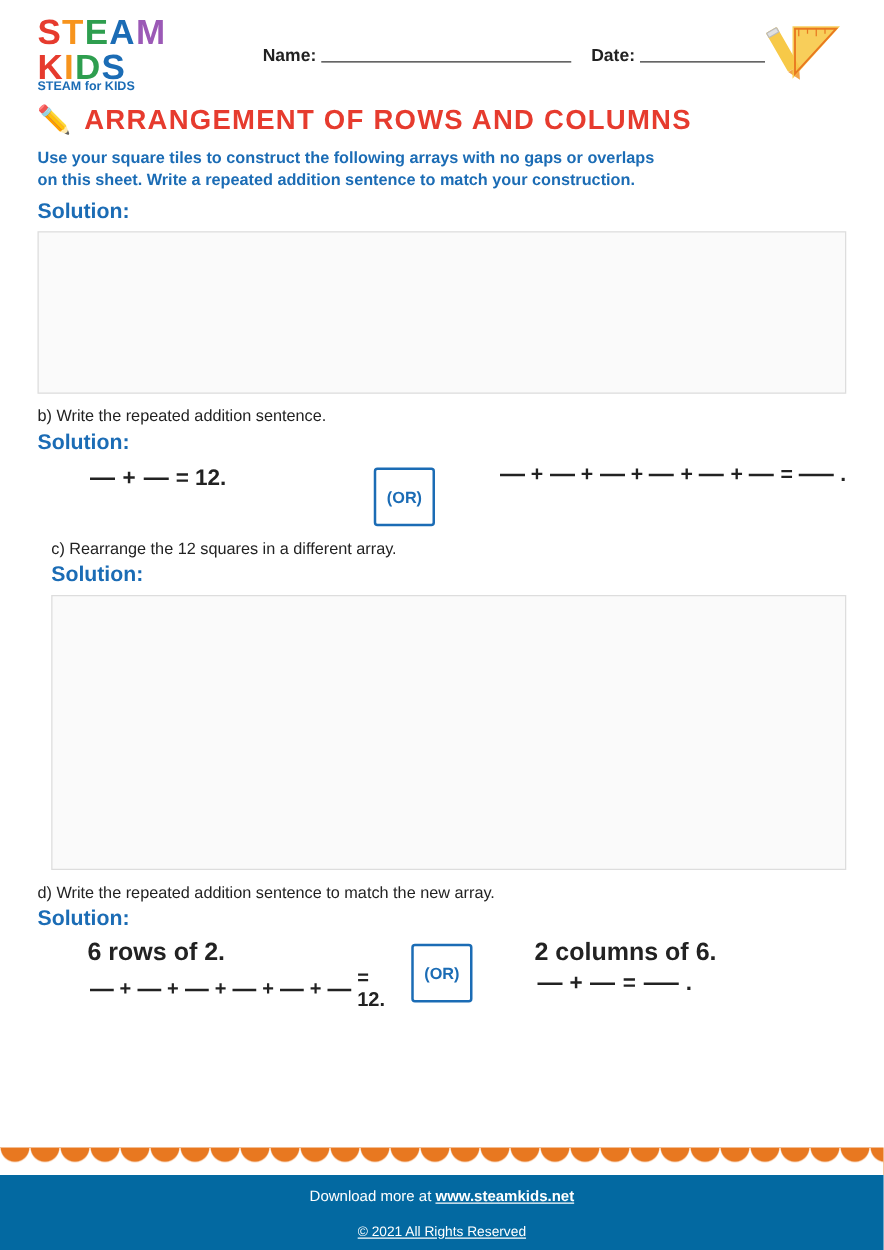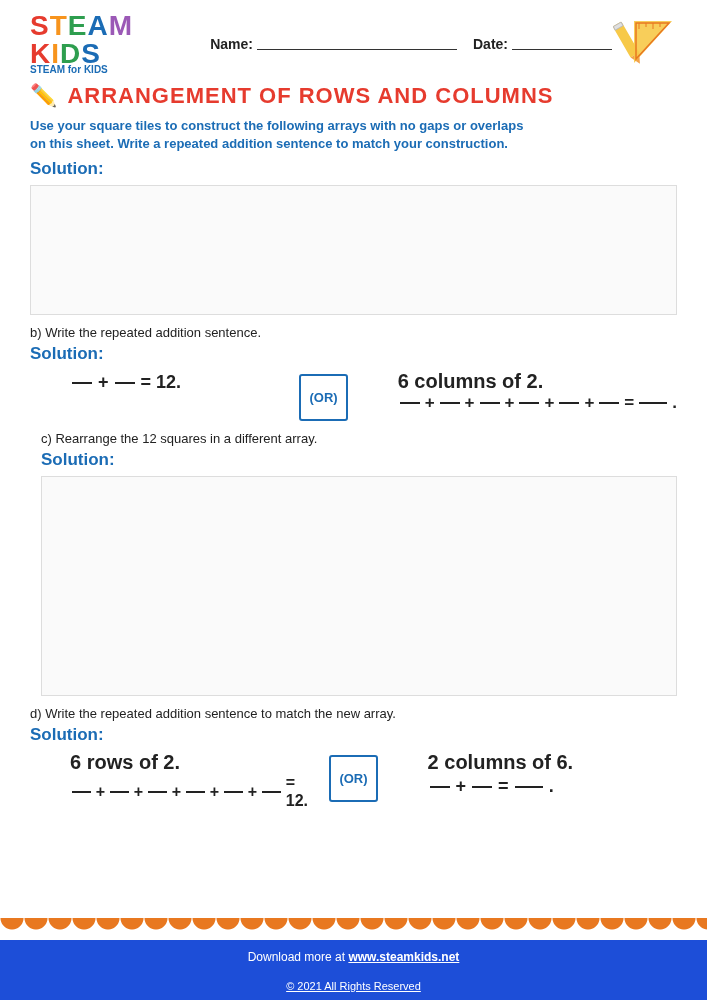--- a/index.html
+++ b/index.html
@@ -183,21 +183,21 @@
       border: 1px solid #ddd;
       margin: 6px 0 10px 0;
       background: #fafafa;
     }
     
     .part-d-section {
       margin-top: 6px;
     }
     
     .footer {
-      background: #1d4ed8;
+      background: #0369a1;
       width: 707px;
       padding: 10px 0 8px 0;
       text-align: center;
       position: relative;
     }
     .footer-text {
       color: #fff;
       font-size: 12px;
     }
     .footer-link {
@@ -293,21 +293,20 @@
             <span class="blank"></span>
             <span>+</span>
             <span class="blank"></span>
             <span>= 12.</span>
           </div>
         </div>
         <div class="mid-col">
           <span class="or-badge">(OR)</span>
         </div>
         <div class="right-col indent">
-          <div class="big-text">6 columns of 2.</div>
           <div class="long-eq-row">
             <span class="blank"></span>
             <span>+</span>
             <span class="blank"></span>
             <span>+</span>
             <span class="blank"></span>
             <span>+</span>
             <span class="blank"></span>
             <span>+</span>
             <span class="blank"></span>

